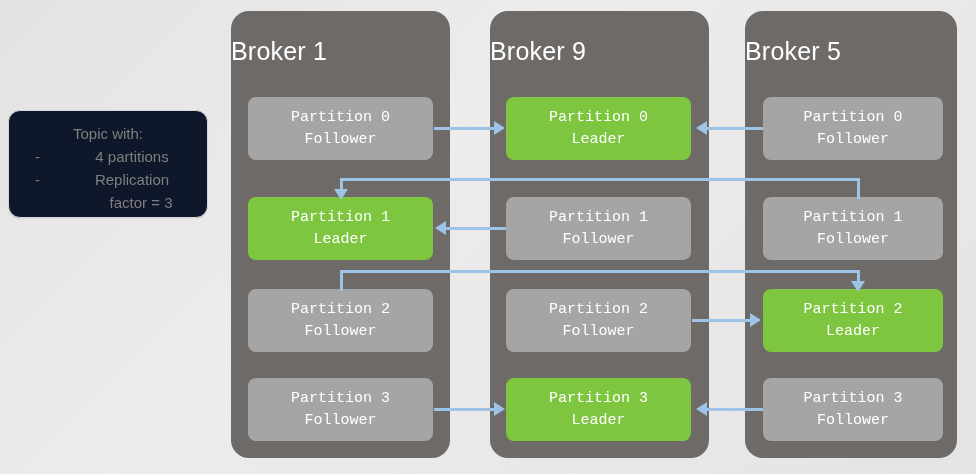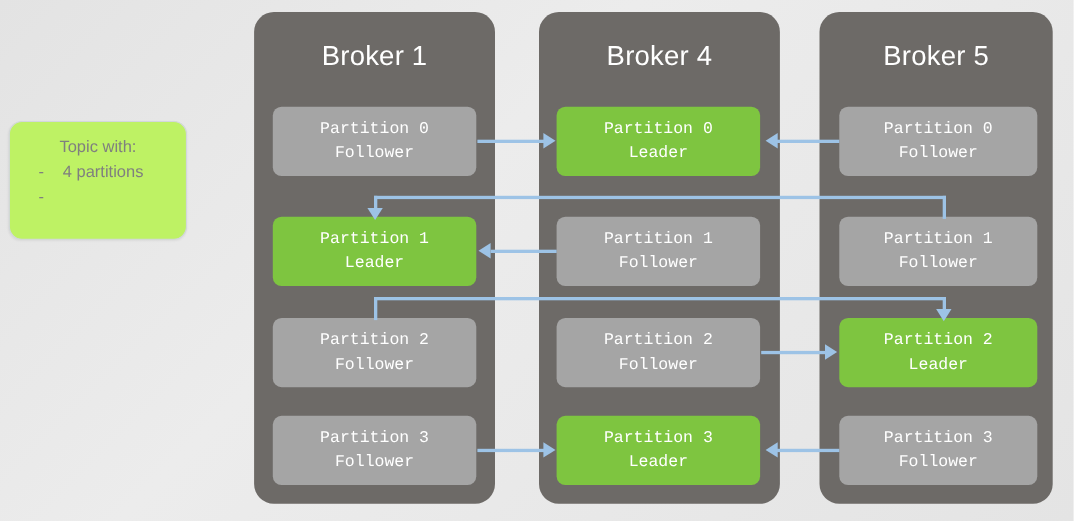--- a/index.html
+++ b/index.html
@@ -17,23 +17,23 @@
     position: relative;
     width: 976px;
     height: 474px;
   }
 
   
   .topic-note {
     position: absolute;
     left: 8px;
     top: 110px;
-    width: 162px;
+    width: 200px;
     height: 108px;
-    background: #bef264;
+    background: #0f172a;
     border: 1px solid #d2d7db;
     border-radius: 12px;
     box-sizing: border-box;
     box-shadow: 0 1px 2px rgba(0,0,0,0.06);
     color: #7f7f7f;
     font-size: 15px;
     line-height: 23px;
     padding-top: 11px;
   }
   .topic-note .note-title {
@@ -45,42 +45,41 @@
     align-items: flex-start;
     padding-left: 26px;
   }
   .note-dash {
     width: 22px;
     flex: 0 0 22px;
     text-align: left;
   }
   .note-text {
     flex: 1 1 auto;
-    text-align: left;
+    text-align: center;
   }
   .note-text .wrap2 {
     display: block;
     padding-left: 18px;
   }
 
   
   .broker {
     position: absolute;
     top: 11px;
     height: 447px;
     background: #6d6a67;
     border-radius: 18px;
     box-sizing: border-box;
   }
   .broker-title {
     position: absolute;
     top: 26px;
     left: 0;
     right: 0;
-    text-align: center;
     color: #ffffff;
     font-size: 25px;
     letter-spacing: 0.2px;
   }
 
   
   .partition {
     position: absolute;
     height: 63px;
     border-radius: 8px;
@@ -136,20 +135,24 @@
 <div id="canvas">
 
   <div class="topic-note">
     <span class="note-title">Topic with:</span>
     <div class="note-row">
       <span class="note-dash">-</span>
       <span class="note-text">4 partitions</span>
     </div>
     <div class="note-row">
       <span class="note-dash">-</span>
+      <span class="note-text">
+        <span>Replication</span>
+        <span class="wrap2">factor = 3</span>
+      </span>
     </div>
   </div>
 
   <div class="broker" style="left:231px; width:219px;">
     <div class="broker-title">Broker 1</div>
   </div>
   <div class="partition follower" style="left:248px; top:97px; width:185px;">
     <span>Partition 0</span>
     <span>Follower</span>
   </div>
@@ -160,21 +163,21 @@
   <div class="partition follower" style="left:248px; top:289px; width:185px;">
     <span>Partition 2</span>
     <span>Follower</span>
   </div>
   <div class="partition follower" style="left:248px; top:378px; width:185px;">
     <span>Partition 3</span>
     <span>Follower</span>
   </div>
 
   <div class="broker" style="left:490px; width:219px;">
-    <div class="broker-title">Broker 4</div>
+    <div class="broker-title">Broker 9</div>
   </div>
   <div class="partition leader" style="left:506px; top:97px; width:185px;">
     <span>Partition 0</span>
     <span>Leader</span>
   </div>
   <div class="partition follower" style="left:506px; top:197px; width:185px;">
     <span>Partition 1</span>
     <span>Follower</span>
   </div>
   <div class="partition follower" style="left:506px; top:289px; width:185px;">

